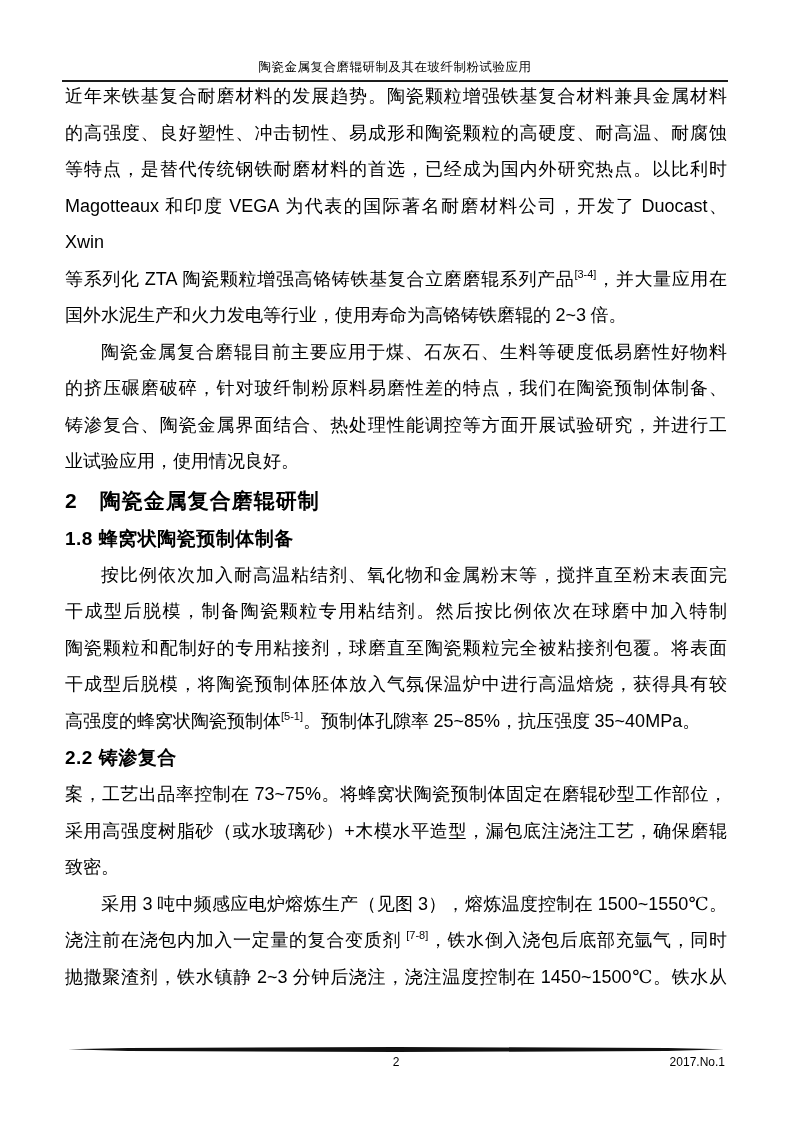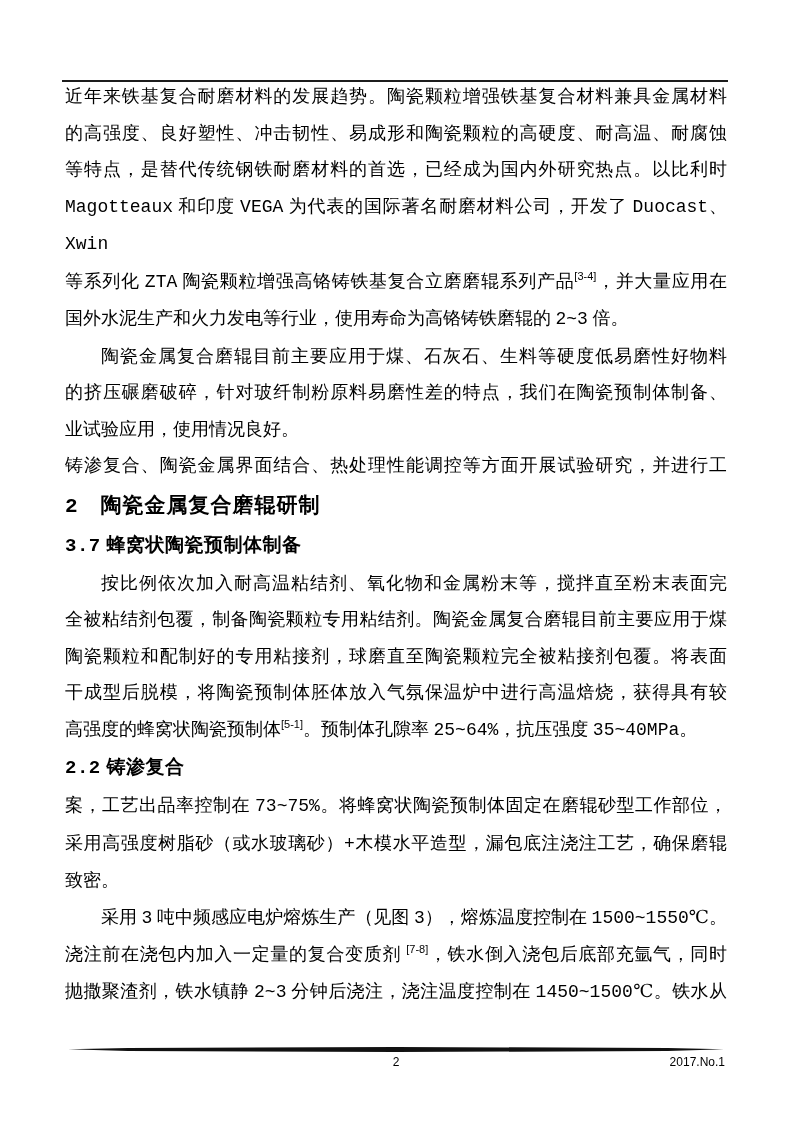--- a/index.html
+++ b/index.html
@@ -26,62 +26,65 @@
   .h2{
     font-size:21px;font-weight:bold;line-height:38px;
     font-family:"Liberation Sans","DejaVu Sans",sans-serif;
     letter-spacing:1px;margin-top:2px;
   }
   .h3{
     font-size:19px;font-weight:bold;line-height:37px;
     font-family:"Liberation Sans","DejaVu Sans",sans-serif;
     letter-spacing:.5px;
   }
-  .lat{font-family:Liberation Mono, monospace;}
+  .lat{font-family:Liberation Sans, sans-serif;}
   .sup{vertical-align:super;font-size:11px;line-height:0;font-family:"Liberation Sans",sans-serif;}
   .sub{vertical-align:sub;font-size:11px;line-height:0;font-family:"Liberation Sans",sans-serif;}
   .footer-rule{position:absolute;left:68px;top:1047px;width:656px;height:5px;}
   .footer-rule svg{display:block;width:100%;height:100%;}
   .footer-text{
     position:absolute;left:65px;top:1053px;width:662px;height:18px;
     font-family:"Liberation Sans","DejaVu Sans",sans-serif;font-size:12px;line-height:18px;
   }
   .page-num{text-align:center;}
   .issue{position:absolute;right:2px;top:0;}
 </style>
 </head>
 <body>
 
 <div class="page">
 
+  <div class="header">
+    <div class="header-title">陶瓷金属复合磨辊研制及其在玻纤制粉试验应用</div>
+  </div>
   <div class="header-rule"></div>
 
   <div class="doc-body">
       <div class="para">
         <div class="line">近年来铁基复合耐磨材料的发展趋势。陶瓷颗粒增强铁基复合材料兼具金属材料</div>
         <div class="line">的高强度、良好塑性、冲击韧性、易成形和陶瓷颗粒的高硬度、耐高温、耐腐蚀</div>
         <div class="line">等特点，是替代传统钢铁耐磨材料的首选，已经成为国内外研究热点。以比利时</div>
         <div class="line"><span class="lat">Magotteaux</span> 和印度 <span class="lat">VEGA</span> 为代表的国际著名耐磨材料公司，开发了 <span class="lat">Duocast</span>、<span class="lat">Xwin</span></div>
         <div class="line">等系列化 <span class="lat">ZTA</span> 陶瓷颗粒增强高铬铸铁基复合立磨磨辊系列产品<span class="sup">[3-4]</span>，并大量应用在</div>
         <div class="line last">国外水泥生产和火力发电等行业，使用寿命为高铬铸铁磨辊的 <span class="lat">2~3</span> 倍。</div>
       </div>
       <div class="para">
         <div class="line indent">陶瓷金属复合磨辊目前主要应用于煤、石灰石、生料等硬度低易磨性好物料</div>
         <div class="line">的挤压碾磨破碎，针对玻纤制粉原料易磨性差的特点，我们在陶瓷预制体制备、</div>
+        <div class="line">铸渗复合、陶瓷金属界面结合、热处理性能调控等方面开展试验研究，并进行工</div>
         <div class="line last">业试验应用，使用情况良好。</div>
-        <div class="line">铸渗复合、陶瓷金属界面结合、热处理性能调控等方面开展试验研究，并进行工</div>
       </div>
       <div class="h2"><span class="lat">2</span>　陶瓷金属复合磨辊研制</div>
-      <div class="h3"><span class="lat">3.7</span> 蜂窝状陶瓷预制体制备</div>
+      <div class="h3"><span class="lat">1.8</span> 蜂窝状陶瓷预制体制备</div>
       <div class="para">
         <div class="line indent">按比例依次加入耐高温粘结剂、氧化物和金属粉末等，搅拌直至粉末表面完</div>
-        <div class="line">全被粘结剂包覆，制备陶瓷颗粒专用粘结剂。陶瓷金属复合磨辊目前主要应用于煤</div>
+        <div class="line">干成型后脱模，制备陶瓷颗粒专用粘结剂。然后按比例依次在球磨中加入特制</div>
         <div class="line">陶瓷颗粒和配制好的专用粘接剂，球磨直至陶瓷颗粒完全被粘接剂包覆。将表面</div>
         <div class="line">干成型后脱模，将陶瓷预制体胚体放入气氛保温炉中进行高温焙烧，获得具有较</div>
-        <div class="line last">高强度的蜂窝状陶瓷预制体<span class="sup">[5-1]</span>。预制体孔隙率 <span class="lat">25~64%</span>，抗压强度 <span class="lat">35~40MPa</span>。</div>
+        <div class="line last">高强度的蜂窝状陶瓷预制体<span class="sup">[5-1]</span>。预制体孔隙率 <span class="lat">25~85%</span>，抗压强度 <span class="lat">35~40MPa</span>。</div>
       </div>
       <div class="h3"><span class="lat">2.2</span> 铸渗复合</div>
       <div class="para">
         <div class="line">案，工艺出品率控制在 <span class="lat">73~75%</span>。将蜂窝状陶瓷预制体固定在磨辊砂型工作部位，</div>
         <div class="line">采用高强度树脂砂（或水玻璃砂）<span class="lat">+</span>木模水平造型，漏包底注浇注工艺，确保磨辊</div>
         <div class="line last">致密。</div>
       </div>
       <div class="para">
         <div class="line indent">采用 <span class="lat">3</span> 吨中频感应电炉熔炼生产（见图 <span class="lat">3</span>），熔炼温度控制在 <span class="lat">1500~1550</span>℃。</div>
         <div class="line">浇注前在浇包内加入一定量的复合变质剂 <span class="sup">[7-8]</span>，铁水倒入浇包后底部充氩气，同时</div>

